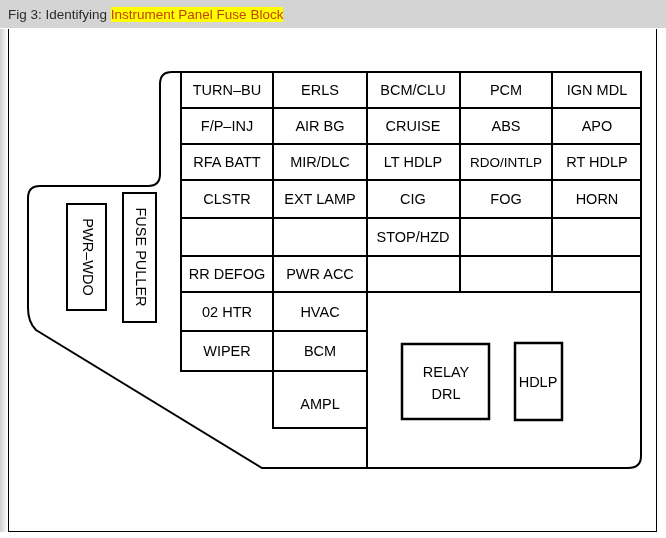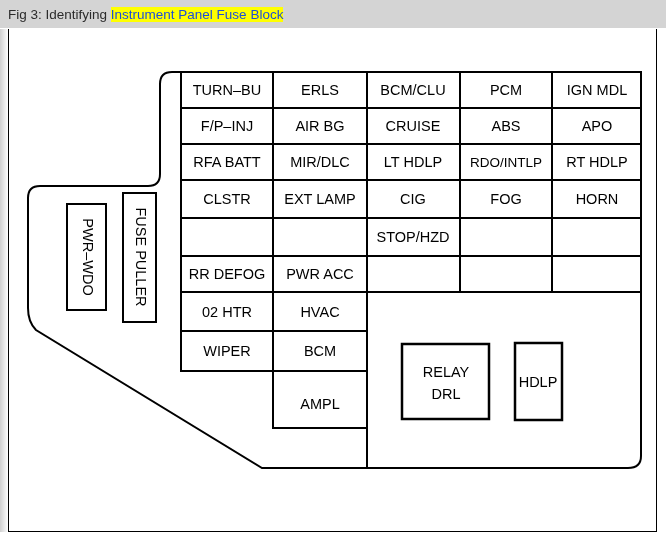--- a/index.html
+++ b/index.html
@@ -29,21 +29,21 @@
     align-items: center;
   }
   #titlebar .title-text {
     font-size: 13.5px;
     color: #2b2b2b;
     margin-left: 8px;
     white-space: nowrap;
   }
   #titlebar .title-hl {
     background: #ffff00;
-    color: #1d4ed8;
+    color: #c2410c;
   }
   
   #canvas {
     position: absolute;
     left: 8px;
     top: 29px;
     width: 649px;
     height: 503px;
     background: #ffffff;
     border: 1.5px solid #000000;

